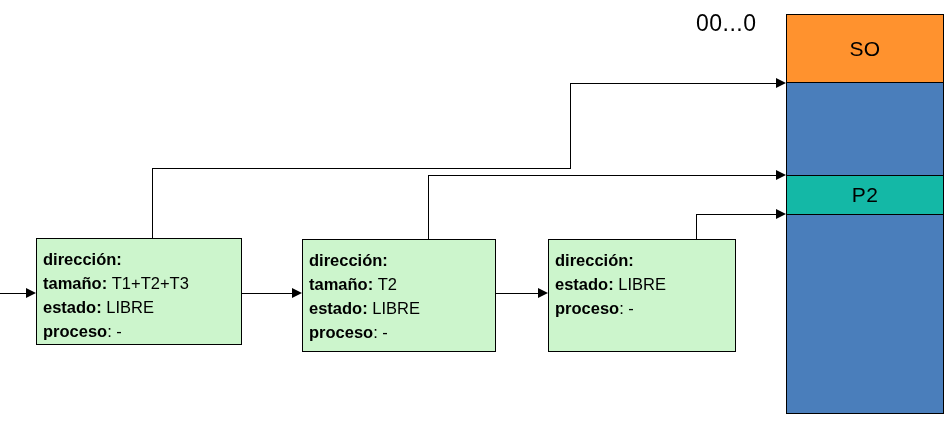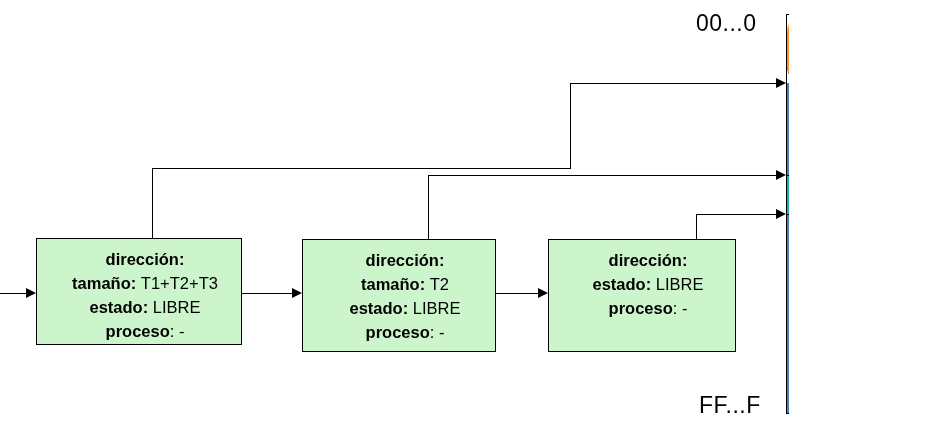--- a/index.html
+++ b/index.html
@@ -2,21 +2,21 @@
 <html><head>
 <meta charset="utf-8">
 <style>
   html, body {
     margin: 0;
     padding: 0;
     background: #ffffff;
   }
   #canvas {
     position: relative;
-    width: 789px;
+    width: 952px;
     height: 428px;
     background: #ffffff;
     overflow: hidden;
     font-family: "Liberation Sans", sans-serif;
   }
 
   
   .mem-bar {
     position: absolute;
     left: 786px;
@@ -50,22 +50,21 @@
   }
   #addr-top  { left: 696px; top: 10px; }
   #addr-bot  { left: 699px; top: 392px; }
 
   
   .node {
     position: absolute;
     background: #CCF5CC;
     border: 1px solid #000000;
     box-sizing: border-box;
-    padding: 8px 0 0 12px;
-    text-align: center;
+    padding: 8px 0 0 6px;
   }
   .node .row {
     color: #000000;
     font-size: 16.5px;
     line-height: 24px;
     white-space: nowrap;
   }
   .node .k { font-weight: bold; }
   .node .v { font-weight: normal; }
 
@@ -90,24 +89,23 @@
     border-left: 10px solid #000000;
   }
 </style>
 </head>
 <body>
 
 <div id="canvas">
 
   <div class="addr-label" id="addr-top">00...0</div>
 
-  <div class="addr-label" id="addr-bot">FF...F</div>
 
   <div class="mem-bar">
-    <div class="mem-seg seg-border-bottom" style="top:0px;height:68px;background:#FF922E;border-radius:17px;">
+    <div class="mem-seg seg-border-bottom" style="top:0px;height:68px;background:#FF922E;">
       <span>SO</span>
     </div>
     <div class="mem-seg seg-border-bottom" style="top:68px;height:93px;background:#4A7EBB;">
       <span></span>
     </div>
     <div class="mem-seg seg-border-bottom" style="top:161px;height:39px;background:#14b8a6;">
       <span>P2</span>
     </div>
     <div class="mem-seg" style="top:200px;height:198px;background:#4A7EBB;">
       <span></span>

